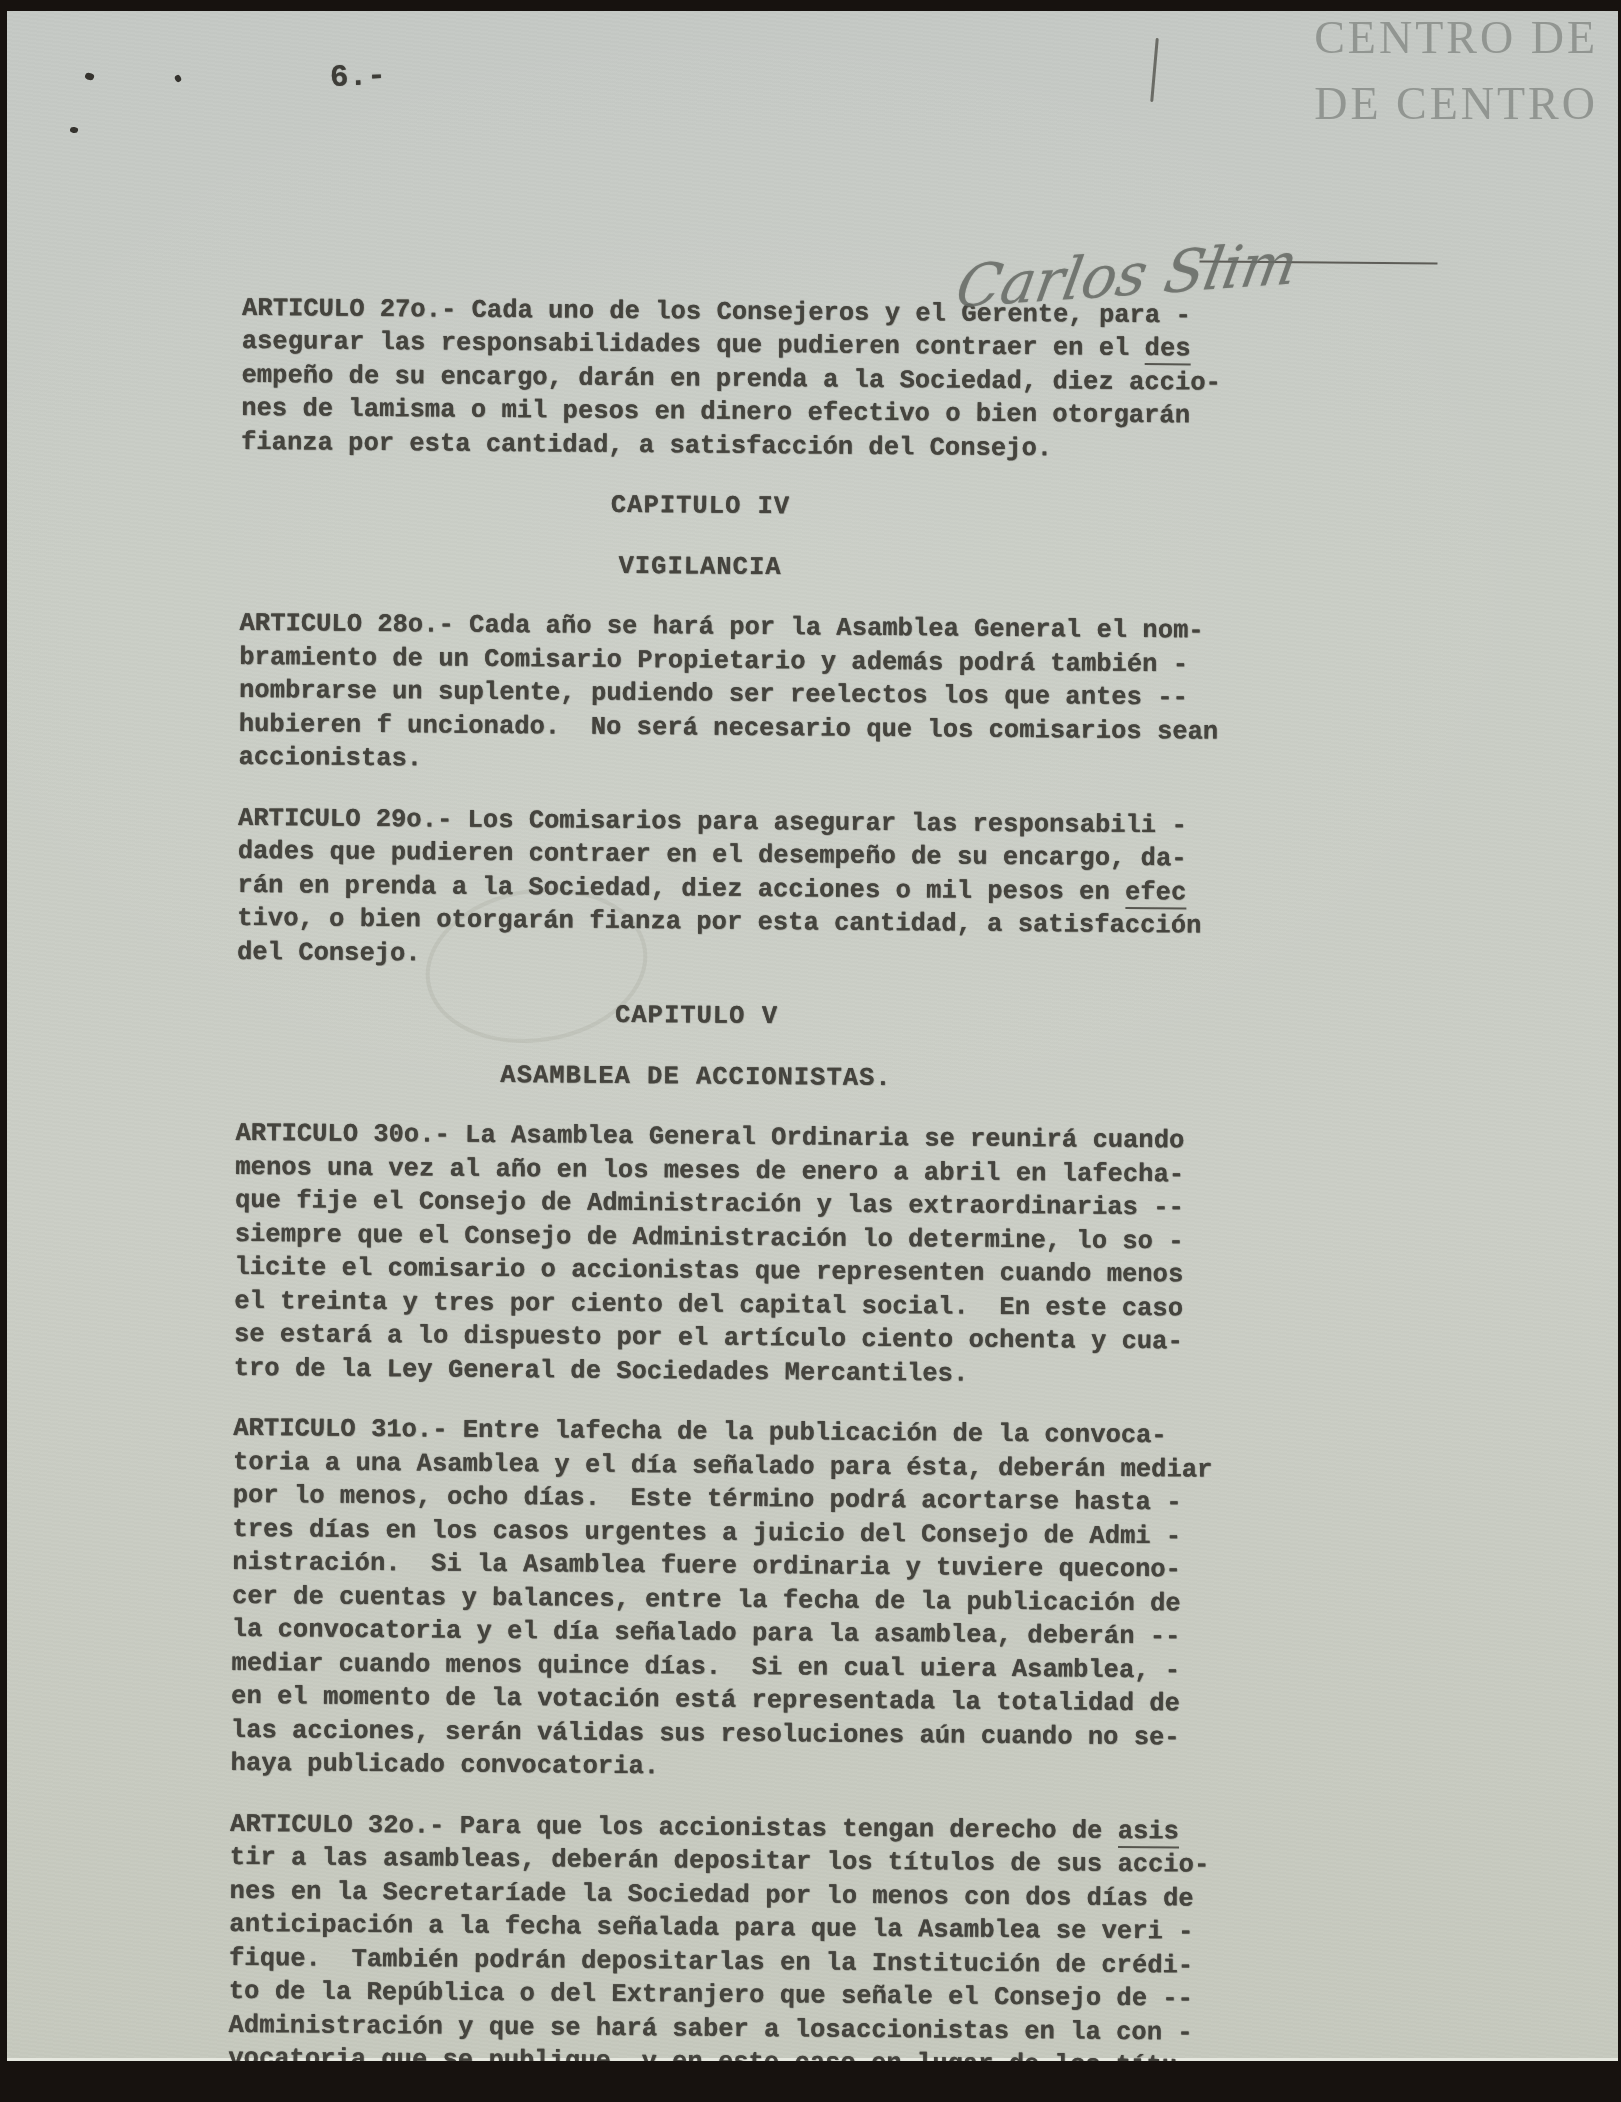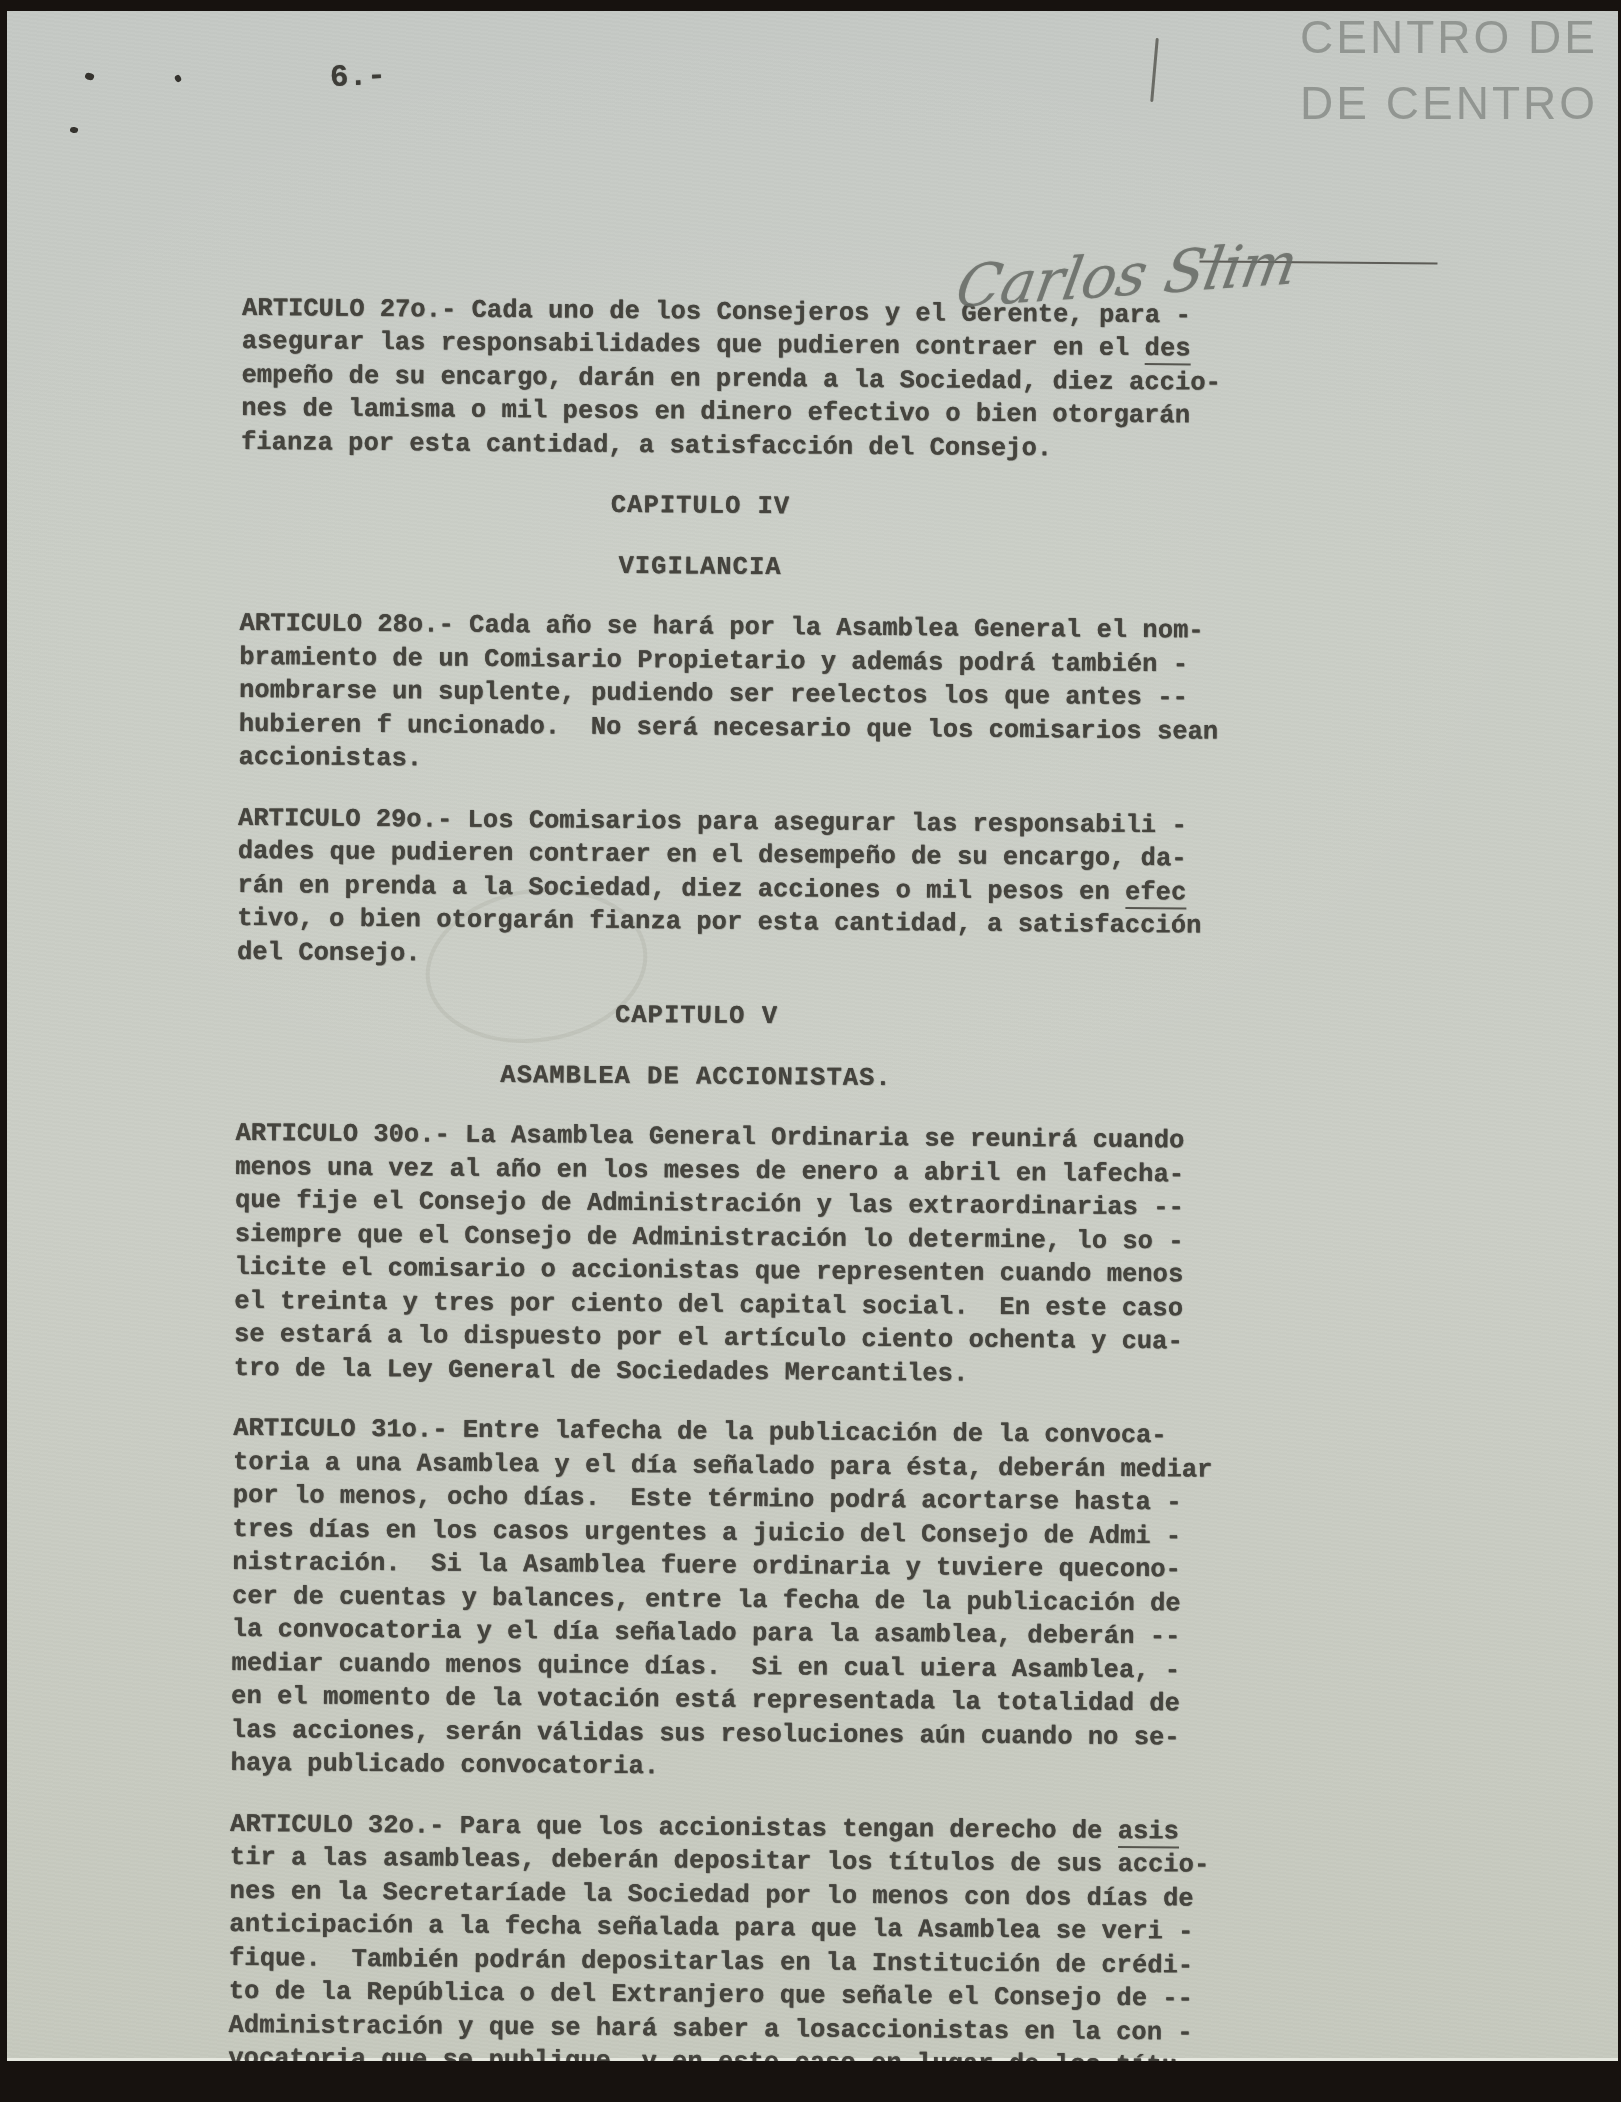--- a/index.html
+++ b/index.html
@@ -39,21 +39,21 @@
   
   .page-number{
     position:absolute;left:323px;top:48px;
     font-family:"Liberation Mono", monospace;font-size:31px;font-weight:bold;
     color:#3e3d38;transform:rotate(-2deg);
     text-shadow:0 0 1px rgba(62,61,56,0.7);
   }
   
   .watermark{
     position:absolute;top:-6px;right:20px;text-align:left;
-    font-family:Liberation Sans, sans-serif;
+    font-family:Liberation Serif, serif;
     font-size:46px;line-height:65.5px;letter-spacing:3px;
     color:rgba(118,123,119,0.66);
     margin-left:28px;
   }
   .foundation{
     position:absolute;top:272px;right:2px;
     font-family:"Liberation Sans", sans-serif;
     font-size:38px;letter-spacing:19px;font-weight:normal;
     color:rgba(142,147,142,0.55);
   }

